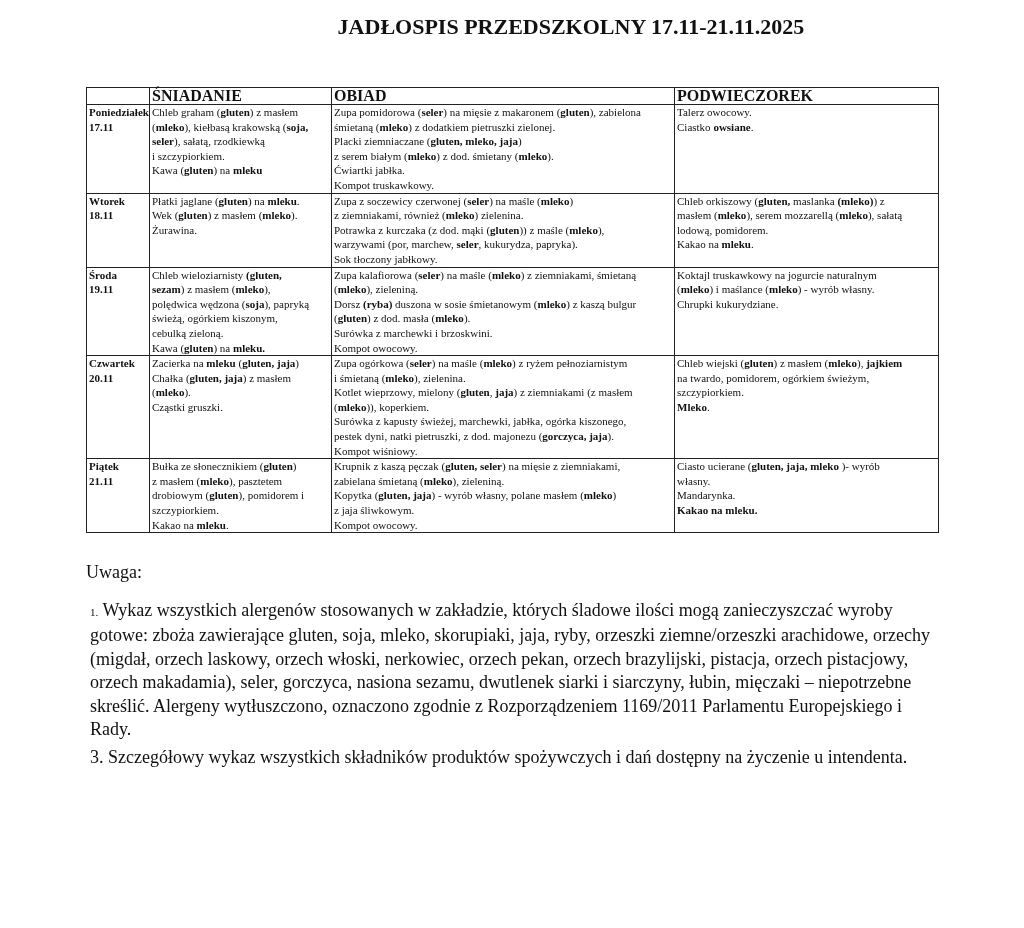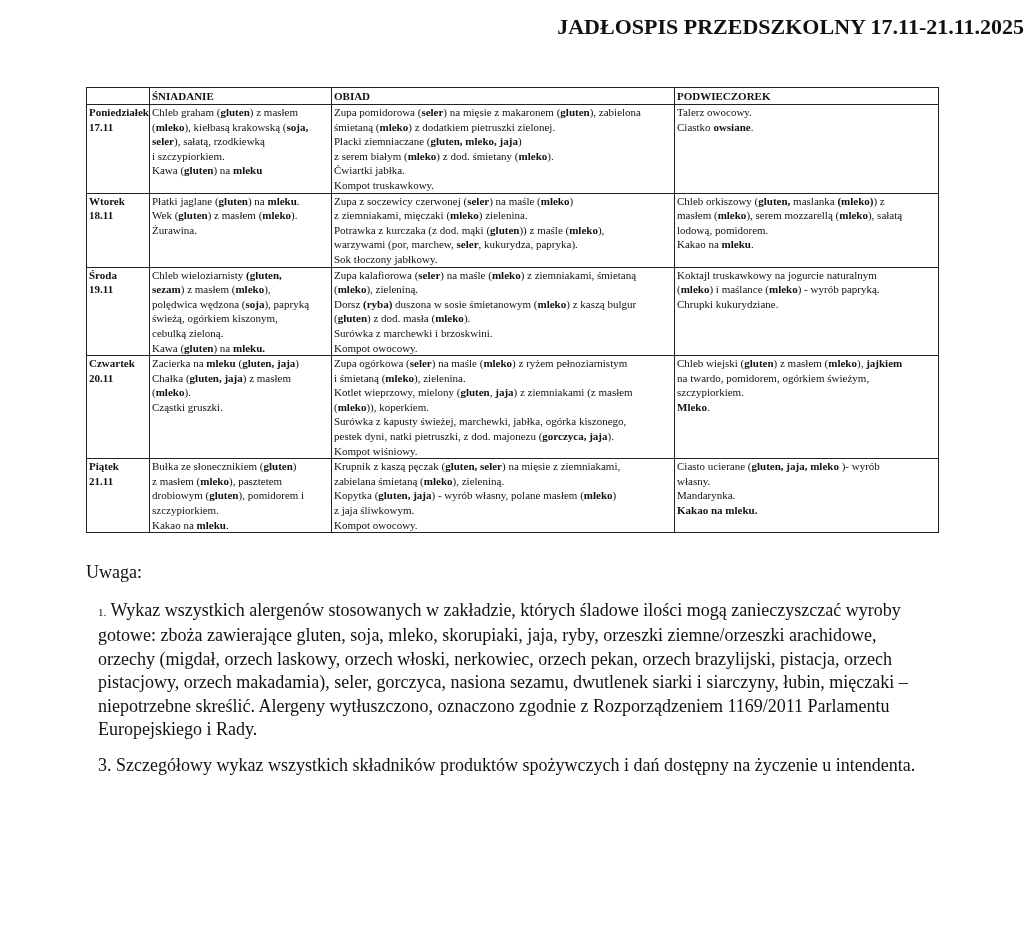--- a/index.html
+++ b/index.html
@@ -1,33 +1,33 @@
 <!DOCTYPE html>
 <html><head>
 <meta charset="utf-8">
 <style>
   html, body { margin: 0; padding: 0; background: #ffffff; }
   body { width: 1024px; height: 928px; position: relative; overflow: hidden; color: #111; font-family: "Liberation Serif", serif; }
-  .title { position: absolute; left: 0; width: 1024px; top: 14px; text-align: right; padding-left: 118px; box-sizing: border-box; font-weight: bold; font-size: 22px; letter-spacing: 0px; color: #111; }
+  .title { position: absolute; left: 0; width: 1024px; top: 14px; text-align: center; padding-left: 118px; box-sizing: border-box; font-weight: bold; font-size: 22px; letter-spacing: 0px; color: #111; }
   table.menu { position: absolute; left: 86px; top: 87px; width: 852px; border-collapse: collapse; table-layout: fixed; font-size: 11px; line-height: 14.6px; }
   table.menu td, table.menu th { border: 1.5px solid #222; vertical-align: top; padding: 0 2px; text-align: left; }
-  table.menu th { font-weight: bold; font-size: 11px; height: 15px; padding-top: 1px; }
+  table.menu th { font-weight: bold; font-size: 16px; height: 15px; padding-top: 1px; }
   col.c-day { width: 63px; }
   col.c-b { width: 182px; }
   col.c-o { width: 343px; }
   col.c-p { width: 264px; }
   .daycell { white-space: nowrap; font-weight: bold; }
   .daycell .dname { display: block; }
   .daycell .ddate { display: block; }
   .line { display: block; }
   .line b { font-weight: bold; }
   .notes { position: absolute; left: 86px; top: 561px; width: 860px; font-size: 18px; line-height: 23.5px; color: #111; }
   .notes .uwaga { display: block; margin-bottom: 14px; }
   .notes .small { font-size: 11px; }
-  .notes p { margin: 12px; }
+  .notes p { margin: 4px; }
 </style>
 </head>
 <body>
 
 <div class="title">JADŁOSPIS PRZEDSZKOLNY 17.11-21.11.2025</div>
 
 <table class="menu">
   <colgroup>
     <col class="c-day">
       <col class="c-b">
@@ -73,21 +73,21 @@
         <span class="dname">Wtorek</span>
         <span class="ddate">18.11</span>
       </td>
       <td>
           <span class="line"><span>Płatki jaglane (</span><b>gluten</b><span>) na </span><b>mleku</b><span>.</span></span>
           <span class="line"><span>Wek (</span><b>gluten</b><span>) z masłem (</span><b>mleko</b><span>).</span></span>
           <span class="line"><span>Żurawina.</span></span>
         </td>
       <td>
           <span class="line"><span>Zupa z soczewicy czerwonej (</span><b>seler</b><span>) na maśle (</span><b>mleko</b><span>)</span></span>
-          <span class="line"><span>z ziemniakami, mięczaki (</span><b>mleko</b><span>) zielenina.</span></span>
+          <span class="line"><span>z ziemniakami, również (</span><b>mleko</b><span>) zielenina.</span></span>
           <span class="line"><span>Potrawka z kurczaka (z dod. mąki (</span><b>gluten</b><span>)) z maśle (</span><b>mleko</b><span>),</span></span>
           <span class="line"><span>warzywami (por, marchew, </span><b>seler</b><span>, kukurydza, papryka).</span></span>
           <span class="line"><span>Sok tłoczony jabłkowy.</span></span>
         </td>
       <td>
           <span class="line"><span>Chleb orkiszowy (</span><b>gluten,</b><span> maslanka </span><b>(mleko)</b><span>)        z</span></span>
           <span class="line"><span>masłem (</span><b>mleko</b><span>), serem mozzarellą (</span><b>mleko</b><span>), sałatą</span></span>
           <span class="line"><span>lodową, pomidorem.</span></span>
           <span class="line"><span>Kakao na </span><b>mleku</b><span>.</span></span>
         </td>
@@ -108,21 +108,21 @@
       <td>
           <span class="line"><span>Zupa kalafiorowa (</span><b>seler</b><span>) na maśle (</span><b>mleko</b><span>) z ziemniakami, śmietaną</span></span>
           <span class="line"><span>(</span><b>mleko</b><span>), zieleniną.</span></span>
           <span class="line"><span>Dorsz </span><b>(ryba)</b><span> duszona w sosie śmietanowym (</span><b>mleko</b><span>) z kaszą bulgur</span></span>
           <span class="line"><span>(</span><b>gluten</b><span>)  z dod. masła (</span><b>mleko</b><span>).</span></span>
           <span class="line"><span>Surówka z marchewki i brzoskwini.</span></span>
           <span class="line"><span>Kompot owocowy.</span></span>
         </td>
       <td>
           <span class="line"><span>Koktajl truskawkowy na jogurcie naturalnym</span></span>
-          <span class="line"><span>(</span><b>mleko</b><span>) i maślance (</span><b>mleko</b><span>) - wyrób papryką.</span></span>
+          <span class="line"><span>(</span><b>mleko</b><span>) i maślance (</span><b>mleko</b><span>) - wyrób własny.</span></span>
           <span class="line"><span>Chrupki kukurydziane.</span></span>
         </td>
     </tr>
     <tr>
       <td class="daycell">
         <span class="dname">Czwartek</span>
         <span class="ddate">20.11</span>
       </td>
       <td>
           <span class="line"><span>Zacierka na </span><b>mleku</b><span> (</span><b>gluten, jaja</b><span>)</span></span>

